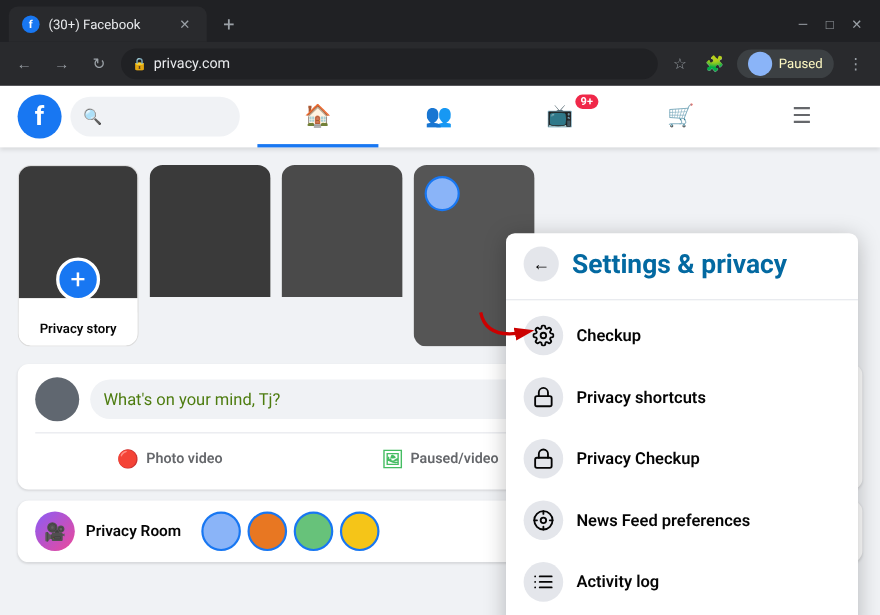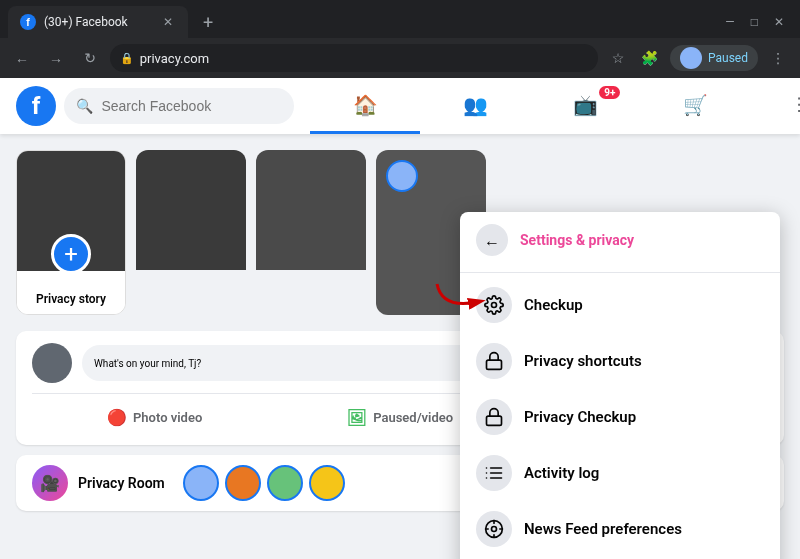--- a/index.html
+++ b/index.html
@@ -175,21 +175,21 @@
     }
 
     .profile-chip .avatar {
       width: 22px;
       height: 22px;
       border-radius: 50%;
       background: #8ab4f8;
     }
 
     .profile-chip .profile-name {
-      color: #7dd3fc;
+      color: #fef9c3;
       font-size: 12px;
     }
 
     
     .fb-header {
       background: white;
       height: 56px;
       display: flex;
       align-items: center;
       padding: 0 16px;
@@ -384,22 +384,22 @@
     }
 
     .post-input {
       flex: 1;
       background: #f0f2f5;
       border-radius: 20px;
       height: 36px;
       display: flex;
       align-items: center;
       padding: 0 12px;
-      color: #000000;
-      font-size: 10px;
+      color: #4d7c0f;
+      font-size: 15px;
       cursor: pointer;
     }
 
     .post-box-actions {
       display: flex;
       gap: 0;
       border-top: 1px solid #e4e6eb;
       padding-top: 8px;
     }
 
@@ -465,23 +465,23 @@
       display: flex;
       align-items: center;
       justify-content: center;
       cursor: pointer;
       font-size: 16px;
       color: #050505;
       flex-shrink: 0;
     }
 
     .dropdown-title {
-      font-size: 14px;
+      font-size: 24px;
       font-weight: 700;
-      color: #ec4899;
+      color: #0369a1;
     }
 
     .dropdown-divider {
       height: 1px;
       background: #e4e6eb;
       margin: 4px 0;
     }
 
     .dropdown-item {
       display: flex;
@@ -572,21 +572,20 @@
 </div>
 
 <div style="position:relative;">
 
   <div class="fb-header">
     <div class="fb-logo">
       <span>f</span>
     </div>
     <div class="fb-search">
       <span class="fb-search-icon">🔍</span>
-      <input type="text" placeholder="Search Facebook" style="">
     </div>
 
     <nav class="fb-nav">
       <div class="fb-nav-item active">
         <span class="nav-icon">🏠</span>
       </div>
       <div class="fb-nav-item">
         <span class="nav-icon">👥</span>
       </div>
       <div class="fb-nav-item" style="position:relative;">
@@ -698,43 +697,43 @@
           <rect x="3" y="11" width="18" height="11" rx="2" ry="2"></rect>
           <path d="M7 11V7a5 5 0 0 1 10 0v4"></path>
         </svg>
       </div>
       <span class="dropdown-item-text">Privacy Checkup</span>
     </div>
 
     <div class="dropdown-item">
       <div class="dropdown-item-icon">
         <svg width="20" height="20" viewBox="0 0 24 24" fill="none" stroke="#050505" stroke-width="2" stroke-linecap="round" stroke-linejoin="round">
+          <circle cx="12" cy="12" r="10"></circle>
+          <circle cx="12" cy="12" r="3"></circle>
+          <line x1="12" y1="2" x2="12" y2="5"></line>
+          <line x1="12" y1="19" x2="12" y2="22"></line>
+          <line x1="2" y1="12" x2="5" y2="12"></line>
+          <line x1="19" y1="12" x2="22" y2="12"></line>
+        </svg>
+      </div>
+      <span class="dropdown-item-text">News Feed preferences</span>
+    </div>
+
+    <div class="dropdown-item">
+      <div class="dropdown-item-icon">
+        <svg width="20" height="20" viewBox="0 0 24 24" fill="none" stroke="#050505" stroke-width="2" stroke-linecap="round" stroke-linejoin="round">
           <line x1="8" y1="6" x2="21" y2="6"></line>
           <line x1="8" y1="12" x2="21" y2="12"></line>
           <line x1="8" y1="18" x2="21" y2="18"></line>
           <line x1="3" y1="6" x2="3.01" y2="6"></line>
           <line x1="3" y1="12" x2="3.01" y2="12"></line>
           <line x1="3" y1="18" x2="3.01" y2="18"></line>
         </svg>
       </div>
       <span class="dropdown-item-text">Activity log</span>
-    </div>
-
-    <div class="dropdown-item">
-      <div class="dropdown-item-icon">
-        <svg width="20" height="20" viewBox="0 0 24 24" fill="none" stroke="#050505" stroke-width="2" stroke-linecap="round" stroke-linejoin="round">
-          <circle cx="12" cy="12" r="10"></circle>
-          <circle cx="12" cy="12" r="3"></circle>
-          <line x1="12" y1="2" x2="12" y2="5"></line>
-          <line x1="12" y1="19" x2="12" y2="22"></line>
-          <line x1="2" y1="12" x2="5" y2="12"></line>
-          <line x1="19" y1="12" x2="22" y2="12"></line>
-        </svg>
-      </div>
-      <span class="dropdown-item-text">News Feed preferences</span>
     </div>
 
     <div class="dropdown-item">
       
       
     </div>
 
   </div>
 
   <div style="position:absolute; top:196px; right:308px; z-index:300; pointer-events:none;">

